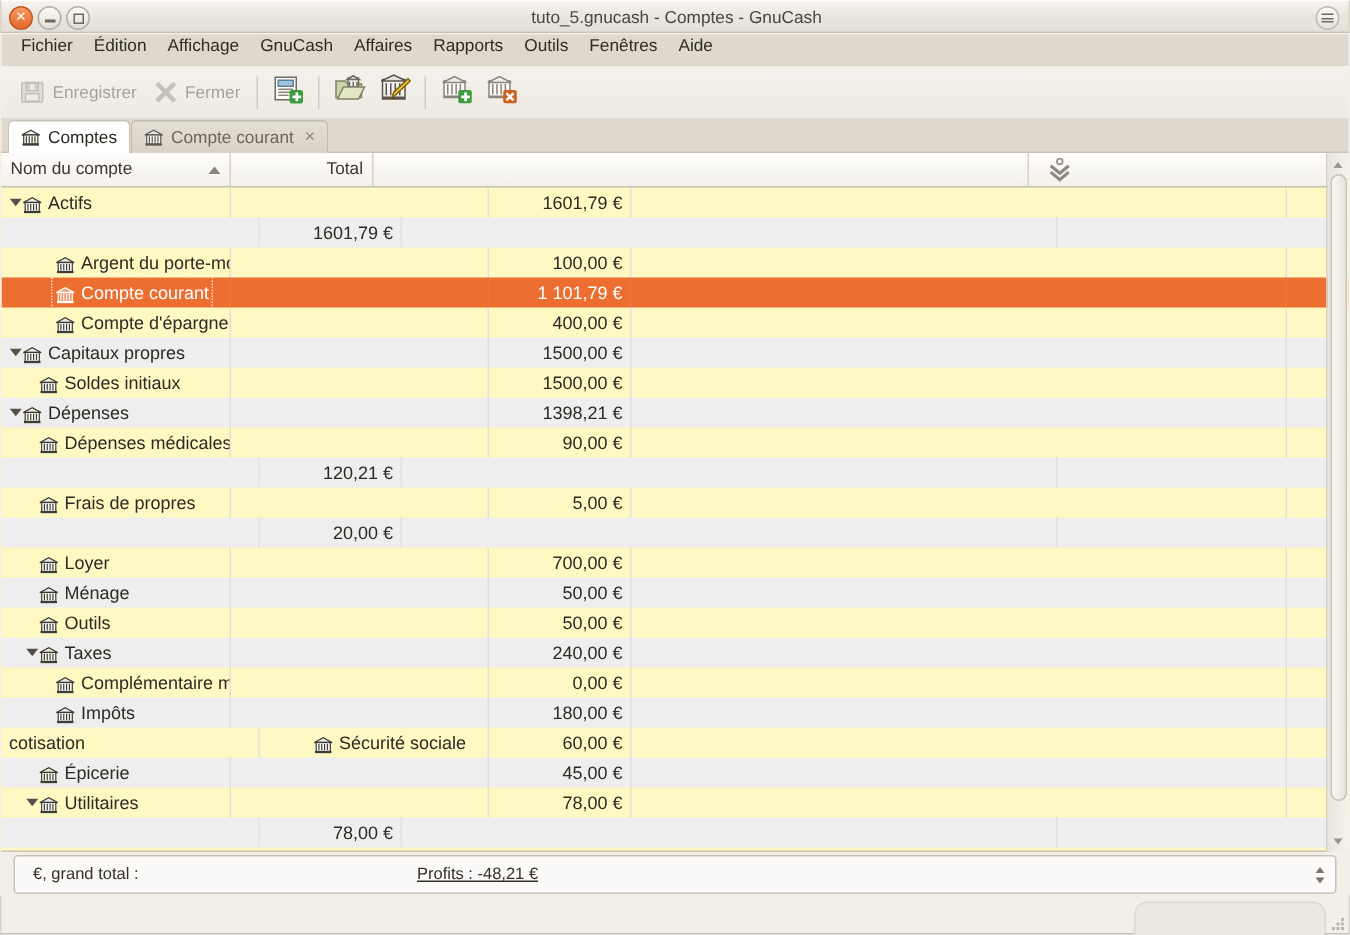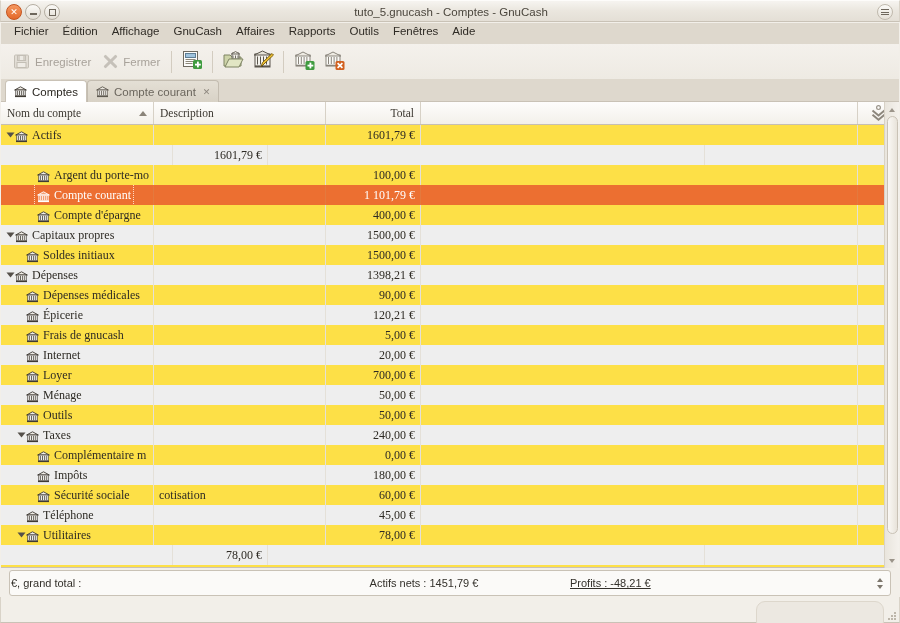--- a/index.html
+++ b/index.html
@@ -153,24 +153,23 @@
   }
   .tab-close {
     font-size: 9px; color: #8d877e; margin-left: 2px;
     font-family: "DejaVu Sans", sans-serif;
   }
 
   
   #treewrap {
     position: absolute; left: 1px; top: 102px;
     width: 898px; height: 466px;
-    background: #fde047;
+    background: #fef9c3;
     border-bottom: 1px solid #c9c2b6;
     overflow: hidden;
-    font-family: Liberation Serif, serif;
   }
   #colheader {
     position: absolute; left: 0; top: 0;
     width: 898px; height: 23px;
     display: flex;
     background: linear-gradient(to bottom, #fefdfc 0%, #f3f0ea 100%);
     border-bottom: 1px solid #c6bfb3;
   }
   .ch {
     height: 22px; line-height: 22px;
@@ -275,21 +274,21 @@
     width: 882px; height: 26px;
     background: #fbfaf8;
     border: 1px solid #c9c2b6;
     border-radius: 3px;
     display: flex; align-items: center;
   }
   .sum-cell {
     font-size: 11px; color: #33302a;
     white-space: nowrap;
   }
-  .sum-grand  { width: 268px; padding-left: 1px; }
+  .sum-grand  { width: 268px; padding-left: 12px; }
   .sum-net    { width: 292px; text-align: center; }
   .sum-profit { width: 292px; text-align: left; text-decoration: underline; }
   #sum-spin {
     margin-left: auto; margin-right: 6px;
     width: 9px; height: 18px;
     display: flex; flex-direction: column;
     justify-content: center; align-items: center; gap: 3px;
   }
   #sum-spin .t {
     width: 0; height: 0;
@@ -507,23 +506,20 @@
     </div>
   </div>
 
   <div id="treewrap">
 
     <div id="colheader">
       <div class="ch c-name">
         <span>Nom du compte</span>
         <span class="sort-arrow"></span>
       </div>
-      <div class="ch c-desc">
-        <span>Description</span>
-      </div>
       <div class="ch c-total">
         <span>Total</span>
       </div>
       <div class="ch c-blank"></div>
       <div class="ch c-picker">
         <svg width="17" height="17" viewBox="0 0 17 17">
           <circle cx="8.5" cy="2.6" r="1.9" fill="none" stroke="#9a948a" stroke-width="1.2"></circle>
           <path d="M2.5 5.5 L8.5 10.5 L14.5 5.5" fill="none" stroke="#8d877d" stroke-width="2"></path>
           <path d="M2.5 9.8 L8.5 14.8 L14.5 9.8" fill="none" stroke="#8d877d" stroke-width="2"></path>
         </svg>
@@ -713,80 +709,48 @@
                 </svg></span>
               <span>Dépenses médicales</span>
             </span>
           </div>
           <div class="cell c2"></div>
           <div class="cell c3">90,00 €</div>
           <div class="cell c4"></div>
           <div class="cell c5"></div>
         </div>
         <div class="row alt">
+          <div class="cell c2"></div>
+          <div class="cell c3">120,21 €</div>
+          <div class="cell c4"></div>
+          <div class="cell c5"></div>
+        </div>
+        <div class="row">
           <div class="cell c1">
             <span style="display: inline-block; flex: 0 0 auto; width: 11px;"></span>
             <span class="expander"></span>
             <span class="namebox">
               <span class="bankico"><svg width="13" height="12" viewBox="0 0 13 12">
                   <path d="M0.6 4 L6.5 0.8 L12.4 4 Z" fill="#f0ede6" stroke="#3f3b34" stroke-width=".9"></path>
                   <rect x="1.8" y="4" width="9.4" height="6" fill="#fdfcfa" stroke="#3f3b34" stroke-width=".8"></rect>
                   <line x1="3.6" y1="4.8" x2="3.6" y2="9.2" stroke="#3f3b34" stroke-width=".8"></line>
                   <line x1="5.5" y1="4.8" x2="5.5" y2="9.2" stroke="#3f3b34" stroke-width=".8"></line>
                   <line x1="7.4" y1="4.8" x2="7.4" y2="9.2" stroke="#3f3b34" stroke-width=".8"></line>
                   <line x1="9.3" y1="4.8" x2="9.3" y2="9.2" stroke="#3f3b34" stroke-width=".8"></line>
                   <rect x="1" y="9.6" width="11" height="1.5" fill="#3f3b34"></rect>
                 </svg></span>
-              <span>Épicerie</span>
-            </span>
-          </div>
-          <div class="cell c2"></div>
-          <div class="cell c3">120,21 €</div>
-          <div class="cell c4"></div>
-          <div class="cell c5"></div>
-        </div>
-        <div class="row">
-          <div class="cell c1">
-            <span style="display: inline-block; flex: 0 0 auto; width: 11px;"></span>
-            <span class="expander"></span>
-            <span class="namebox">
-              <span class="bankico"><svg width="13" height="12" viewBox="0 0 13 12">
-                  <path d="M0.6 4 L6.5 0.8 L12.4 4 Z" fill="#f0ede6" stroke="#3f3b34" stroke-width=".9"></path>
-                  <rect x="1.8" y="4" width="9.4" height="6" fill="#fdfcfa" stroke="#3f3b34" stroke-width=".8"></rect>
-                  <line x1="3.6" y1="4.8" x2="3.6" y2="9.2" stroke="#3f3b34" stroke-width=".8"></line>
-                  <line x1="5.5" y1="4.8" x2="5.5" y2="9.2" stroke="#3f3b34" stroke-width=".8"></line>
-                  <line x1="7.4" y1="4.8" x2="7.4" y2="9.2" stroke="#3f3b34" stroke-width=".8"></line>
-                  <line x1="9.3" y1="4.8" x2="9.3" y2="9.2" stroke="#3f3b34" stroke-width=".8"></line>
-                  <rect x="1" y="9.6" width="11" height="1.5" fill="#3f3b34"></rect>
-                </svg></span>
-              <span>Frais de gnucash</span>
+              <span>Frais de propres</span>
             </span>
           </div>
           <div class="cell c2"></div>
           <div class="cell c3">5,00 €</div>
           <div class="cell c4"></div>
           <div class="cell c5"></div>
         </div>
         <div class="row alt">
-          <div class="cell c1">
-            <span style="display: inline-block; flex: 0 0 auto; width: 11px;"></span>
-            <span class="expander"></span>
-            <span class="namebox">
-              <span class="bankico"><svg width="13" height="12" viewBox="0 0 13 12">
-                  <path d="M0.6 4 L6.5 0.8 L12.4 4 Z" fill="#f0ede6" stroke="#3f3b34" stroke-width=".9"></path>
-                  <rect x="1.8" y="4" width="9.4" height="6" fill="#fdfcfa" stroke="#3f3b34" stroke-width=".8"></rect>
-                  <line x1="3.6" y1="4.8" x2="3.6" y2="9.2" stroke="#3f3b34" stroke-width=".8"></line>
-                  <line x1="5.5" y1="4.8" x2="5.5" y2="9.2" stroke="#3f3b34" stroke-width=".8"></line>
-                  <line x1="7.4" y1="4.8" x2="7.4" y2="9.2" stroke="#3f3b34" stroke-width=".8"></line>
-                  <line x1="9.3" y1="4.8" x2="9.3" y2="9.2" stroke="#3f3b34" stroke-width=".8"></line>
-                  <rect x="1" y="9.6" width="11" height="1.5" fill="#3f3b34"></rect>
-                </svg></span>
-              <span>Internet</span>
-            </span>
-          </div>
           <div class="cell c2"></div>
           <div class="cell c3">20,00 €</div>
           <div class="cell c4"></div>
           <div class="cell c5"></div>
         </div>
         <div class="row">
           <div class="cell c1">
             <span style="display: inline-block; flex: 0 0 auto; width: 11px;"></span>
             <span class="expander"></span>
             <span class="namebox">
@@ -913,56 +877,56 @@
                 </svg></span>
               <span>Impôts</span>
             </span>
           </div>
           <div class="cell c2"></div>
           <div class="cell c3">180,00 €</div>
           <div class="cell c4"></div>
           <div class="cell c5"></div>
         </div>
         <div class="row">
+          <div class="cell c2">cotisation</div>
           <div class="cell c1">
             <span style="display: inline-block; flex: 0 0 auto; width: 22px;"></span>
             <span class="expander"></span>
             <span class="namebox">
               <span class="bankico"><svg width="13" height="12" viewBox="0 0 13 12">
                   <path d="M0.6 4 L6.5 0.8 L12.4 4 Z" fill="#f0ede6" stroke="#3f3b34" stroke-width=".9"></path>
                   <rect x="1.8" y="4" width="9.4" height="6" fill="#fdfcfa" stroke="#3f3b34" stroke-width=".8"></rect>
                   <line x1="3.6" y1="4.8" x2="3.6" y2="9.2" stroke="#3f3b34" stroke-width=".8"></line>
                   <line x1="5.5" y1="4.8" x2="5.5" y2="9.2" stroke="#3f3b34" stroke-width=".8"></line>
                   <line x1="7.4" y1="4.8" x2="7.4" y2="9.2" stroke="#3f3b34" stroke-width=".8"></line>
                   <line x1="9.3" y1="4.8" x2="9.3" y2="9.2" stroke="#3f3b34" stroke-width=".8"></line>
                   <rect x="1" y="9.6" width="11" height="1.5" fill="#3f3b34"></rect>
                 </svg></span>
               <span>Sécurité sociale</span>
             </span>
           </div>
-          <div class="cell c2">cotisation</div>
           <div class="cell c3">60,00 €</div>
           <div class="cell c4"></div>
           <div class="cell c5"></div>
         </div>
         <div class="row alt">
           <div class="cell c1">
             <span style="display: inline-block; flex: 0 0 auto; width: 11px;"></span>
             <span class="expander"></span>
             <span class="namebox">
               <span class="bankico"><svg width="13" height="12" viewBox="0 0 13 12">
                   <path d="M0.6 4 L6.5 0.8 L12.4 4 Z" fill="#f0ede6" stroke="#3f3b34" stroke-width=".9"></path>
                   <rect x="1.8" y="4" width="9.4" height="6" fill="#fdfcfa" stroke="#3f3b34" stroke-width=".8"></rect>
                   <line x1="3.6" y1="4.8" x2="3.6" y2="9.2" stroke="#3f3b34" stroke-width=".8"></line>
                   <line x1="5.5" y1="4.8" x2="5.5" y2="9.2" stroke="#3f3b34" stroke-width=".8"></line>
                   <line x1="7.4" y1="4.8" x2="7.4" y2="9.2" stroke="#3f3b34" stroke-width=".8"></line>
                   <line x1="9.3" y1="4.8" x2="9.3" y2="9.2" stroke="#3f3b34" stroke-width=".8"></line>
                   <rect x="1" y="9.6" width="11" height="1.5" fill="#3f3b34"></rect>
                 </svg></span>
-              <span>Téléphone</span>
+              <span>Épicerie</span>
             </span>
           </div>
           <div class="cell c2"></div>
           <div class="cell c3">45,00 €</div>
           <div class="cell c4"></div>
           <div class="cell c5"></div>
         </div>
         <div class="row">
           <div class="cell c1">
             <span style="display: inline-block; flex: 0 0 auto; width: 11px;"></span>
@@ -1001,21 +965,20 @@
         <span class="t"></span>
       </div>
     <div id="vthumb"></div>
     <div class="sb-arrow down">
         <span class="t"></span>
       </div>
   </div>
 
   <div id="summary">
     <div class="sum-cell sum-grand">€, grand total :</div>
-    <div class="sum-cell sum-net">Actifs nets : 1451,79 €</div>
     <div class="sum-cell sum-profit">Profits : -48,21 €</div>
     <div id="sum-spin">
       <span class="t u"></span>
         <span class="t d"></span>
     </div>
   </div>
 
   <div id="bottom-pad"></div>
   <div id="bottom-pill"></div>
   <div id="resize-grip">

